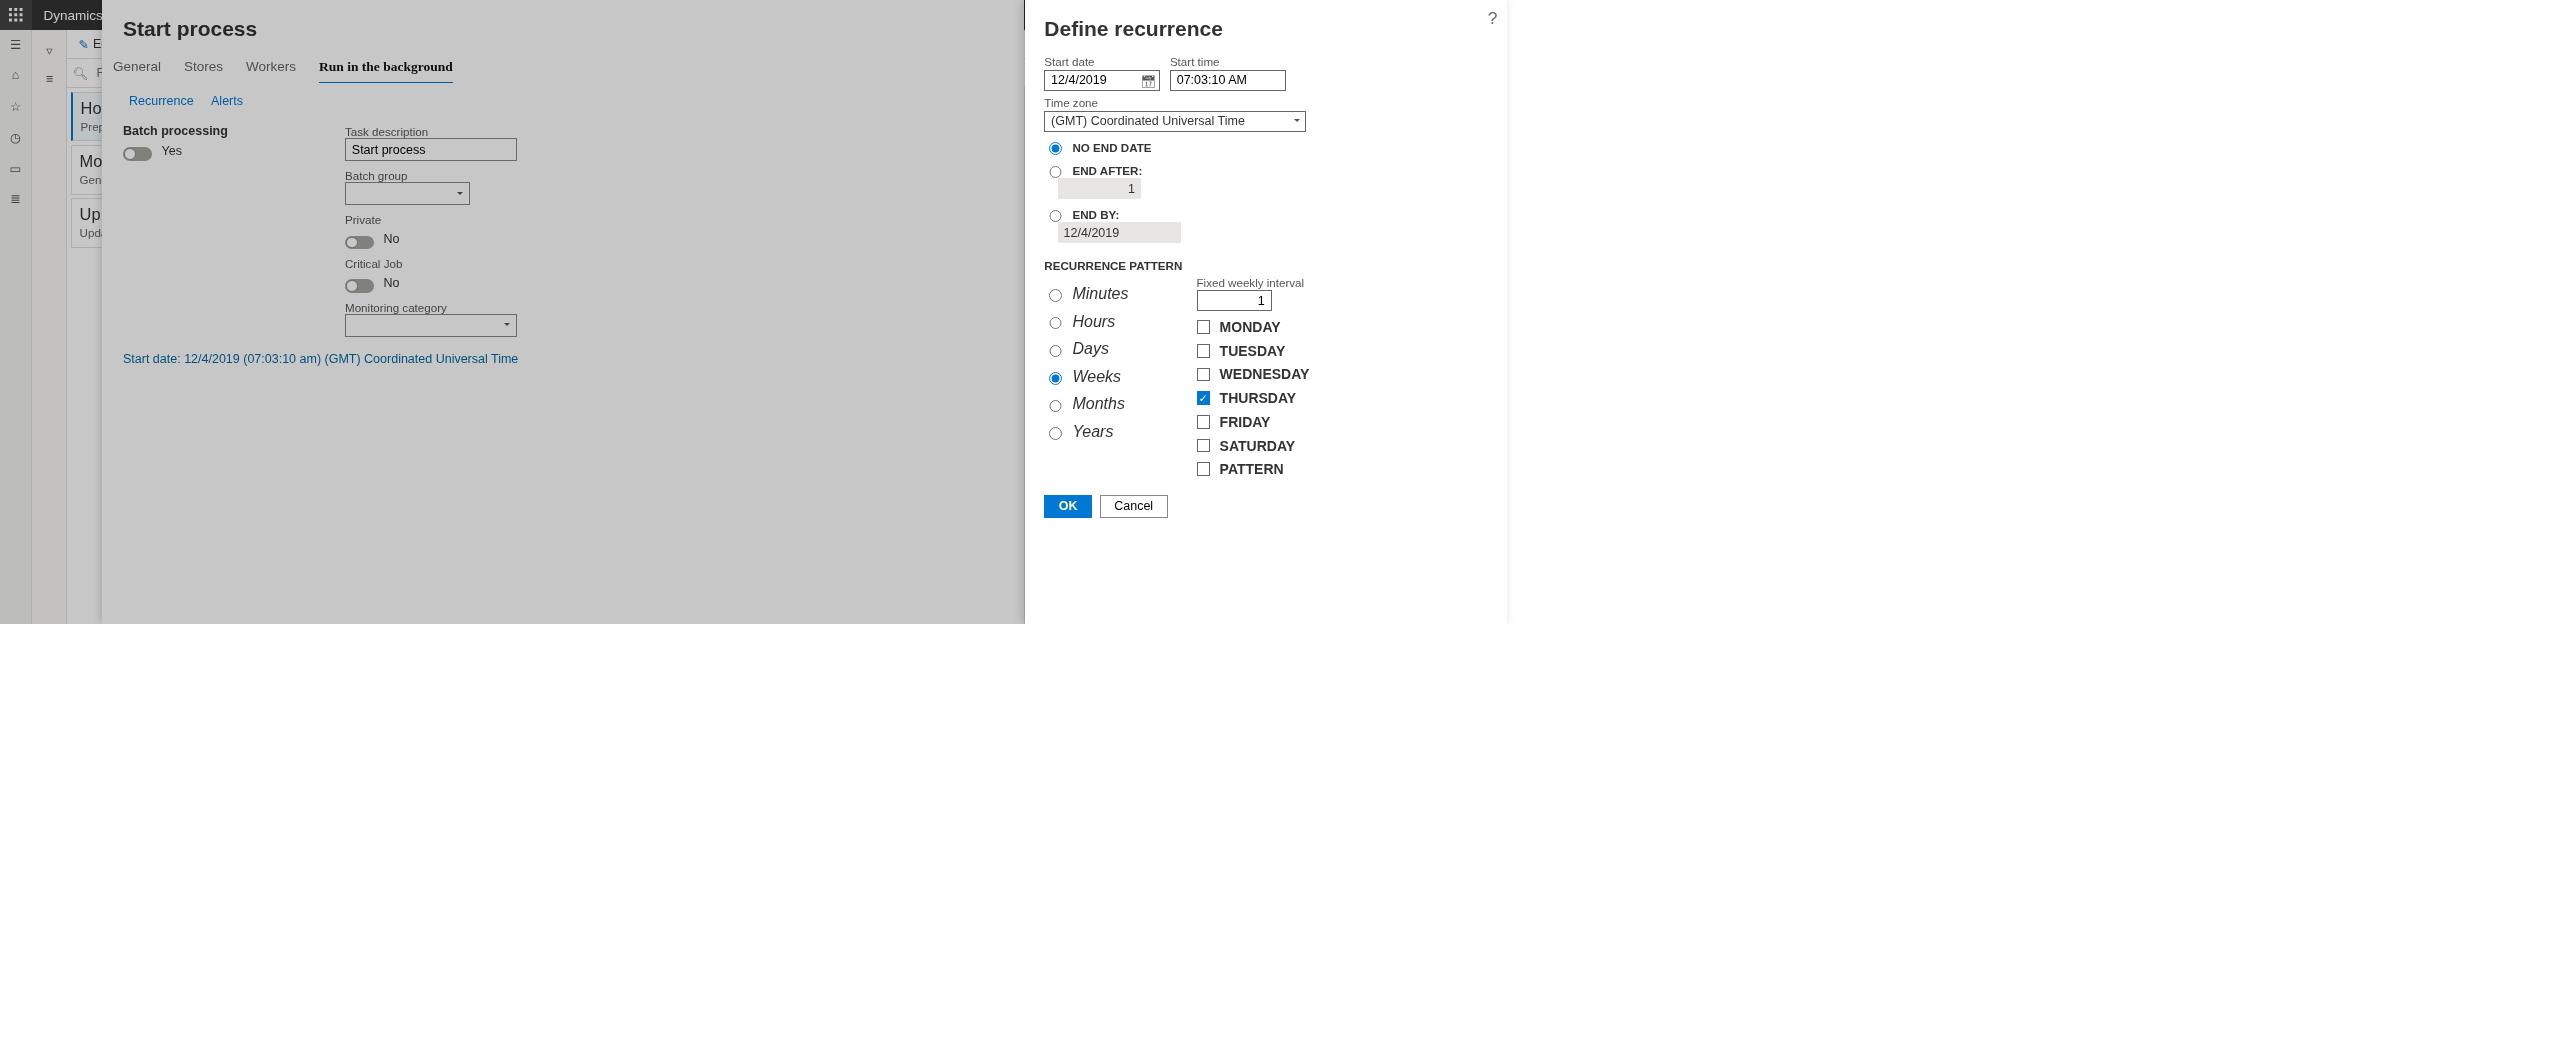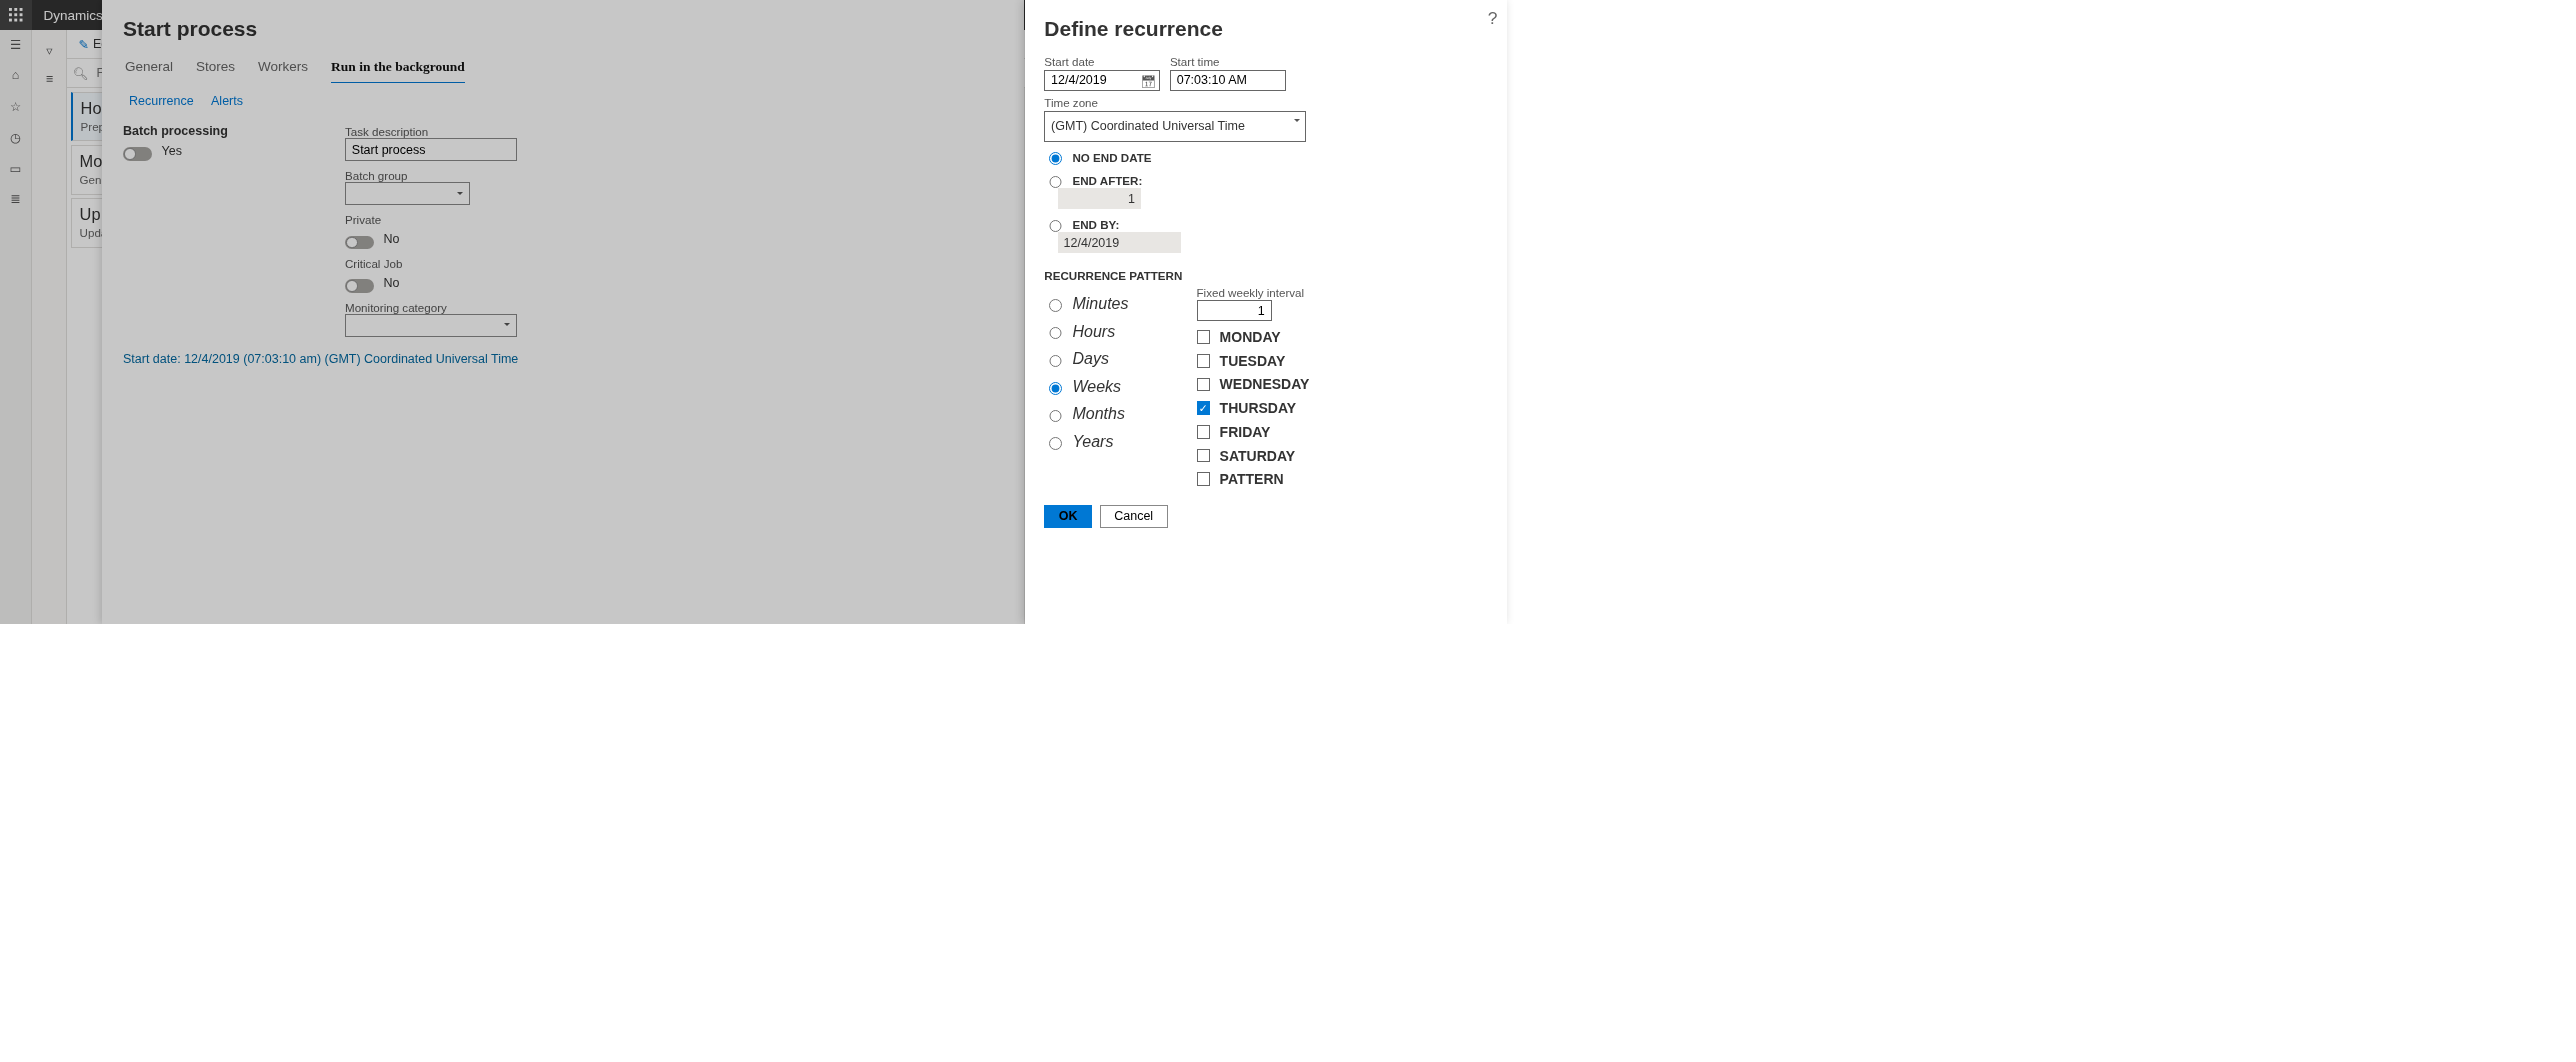--- a/index.html
+++ b/index.html
@@ -30,21 +30,21 @@
 
   .list-area { position:absolute; top:58px; left:0; width:154px; bottom:0; background:#fff; border-right:1px solid #e1dfdd;}
   .card { margin:3.9px 3.9px 0 3.9px; border:1px solid #e1dfdd; padding:5.8px 7.7px 7.7px; background:#fff;}
   .card.selected { border-left:2.9px solid #0078d4; background:#f3f9fd;}
   .card-title { font-size:16.4px; color:#333; margin-bottom:1.9px; white-space:nowrap; overflow:hidden;}
   .card-sub { font-size:11.6px; color:#666; white-space:nowrap; overflow:hidden;}
 
   
   .dialog1 { position:absolute; top:0; left:102px; width:922px; height:100%; background:#fff; z-index:3; box-shadow: -1.9px 0 7.7px rgba(0,0,0,0.15);}
   .dialog1 h1 { font-size:21px; font-weight:600; margin:17.4px 0 11.6px 21px; color:#333;}
-  .tabs { display:flex; gap:23px; padding-left:23px; border-bottom:1px solid #e1dfdd00;}
+  .tabs { display:flex; gap:23px; padding-left:11px; border-bottom:1px solid #e1dfdd00;}
   .tab { font-size:13.5px; color:#666; padding:5.8px 0 7.7px; cursor:pointer;}
   .tab.active { color:#111; border-bottom:1.9px solid #0078d4; font-weight:600;font-family:Liberation Serif, serif;}
   .subtabs { display:flex; gap:17.4px; padding:9.6px 0 5.8px 27px;}
   .subtab { font-size:12.5px; color:#0078d4; cursor:pointer;}
 
   .form-row { display:flex; padding:3.9px 21px; gap:58px; }
   .col { display:flex; flex-direction:column; }
   .section-label { font-size:12.5px; font-weight:600; color:#333; margin-top:5.8px;}
   .field-label { font-size:11.6px; color:#555; margin-top:7.7px;}
   .text-input { height:23px; border:1px solid #888; padding:0 5.8px; font-size:12.5px; width:172px; background:#fff;}
@@ -67,21 +67,21 @@
   .help-icon { position:absolute; top:7.7px; right:9.6px; font-size:17.4px; color:#666;}
   .dialog2 h1 { font-size:21px; font-weight:600; margin:17.4px 0 13.5px 0; color:#333;}
   .d2-row { display:flex; gap:9.6px; }
   .d2-field { display:flex; flex-direction:column;}
   .d2-label { font-size:11.6px; color:#555; margin-bottom:1.9px;}
   .d2-input { height:21px; border:1px solid #666; padding:0 5.8px; font-size:12.5px; background:#fff;}
   .d2-input.date { width:116px; padding-right:23px;}
   .date-wrap { position:relative;}
   .date-wrap .cal { position:absolute; right:3.9px; top:3.9px; font-size:12.5px; color:#555;}
   .d2-input.time { width:116px;}
-  .d2-select { height:31px; border:1px solid #666; width:262px; padding:0 5.8px; font-size:12.5px; background:#fff; position:relative; display:flex; align-items:center;}
+  .d2-select { height:21px; border:1px solid #666; width:262px; padding:0 5.8px; font-size:12.5px; background:#fff; position:relative; display:flex; align-items:center;}
   .d2-select::after { content:""; position:absolute; right:5.8px; top:7.7px; border:3.9px solid transparent; border-top-color:#555;}
 
   .radio-row { display:flex; align-items:center; gap:7.7px; margin-top:7.7px;}
   .radio-row input[type=radio]{ width:12.5px; height:12.5px; accent-color:#0078d4;}
   .radio-row label { font-size:11.6px; font-weight:700; color:#333;}
   .disabled-box { width:83px; height:21px; background:#e8e6e3; border:none; text-align:right; padding:0 5.8px; font-size:12.5px; color:#333; margin-left:13.5px;}
   .disabled-box.wide { width:123px; text-align:left;}
 
   .pattern-head { font-size:11.6px; font-weight:700; margin-top:15.4px; margin-bottom:3.9px;}
   .pattern-body { display:flex; gap:68px;}
@@ -91,21 +91,21 @@
   .week-col .d2-label { margin-top:0;}
   .week-col .d2-input.small { width:75px; text-align:right;}
   .check-row { display:flex; align-items:center; gap:9.6px; margin-top:7.7px;}
   .cbox { width:13.5px; height:13.5px; border:1px solid #666; display:inline-flex; align-items:center; justify-content:center; background:#fff;}
   .cbox.checked { background:#0078d4; border-color:#0078d4; color:#fff;}
   .cbox.checked::after { content:"✓"; font-size:10.6px; line-height:1;}
   .check-row label { font-size:14px; font-weight:700;}
 
   .btn-row { display:flex; gap:7.7px; margin-top:17.4px;}
   .btn { height:23px; padding:0 13.5px; font-size:12.5px; border:1px solid #888; background:#fff; cursor:pointer;}
-  .btn.primary { background:#0078d4; border-color:#0078d4; color:#000000; font-weight:600;}
+  .btn.primary { background:#0078d4; border-color:#0078d4; color:#fef9c3; font-weight:600;}
 </style>
 </head>
 <body>
 
 <div class="app">
 
   <div class="titlebar">
     <div class="waffle">
       <svg viewBox="0 0 14 14">
           <rect x="0" y="0" width="3" height="3"></rect>

